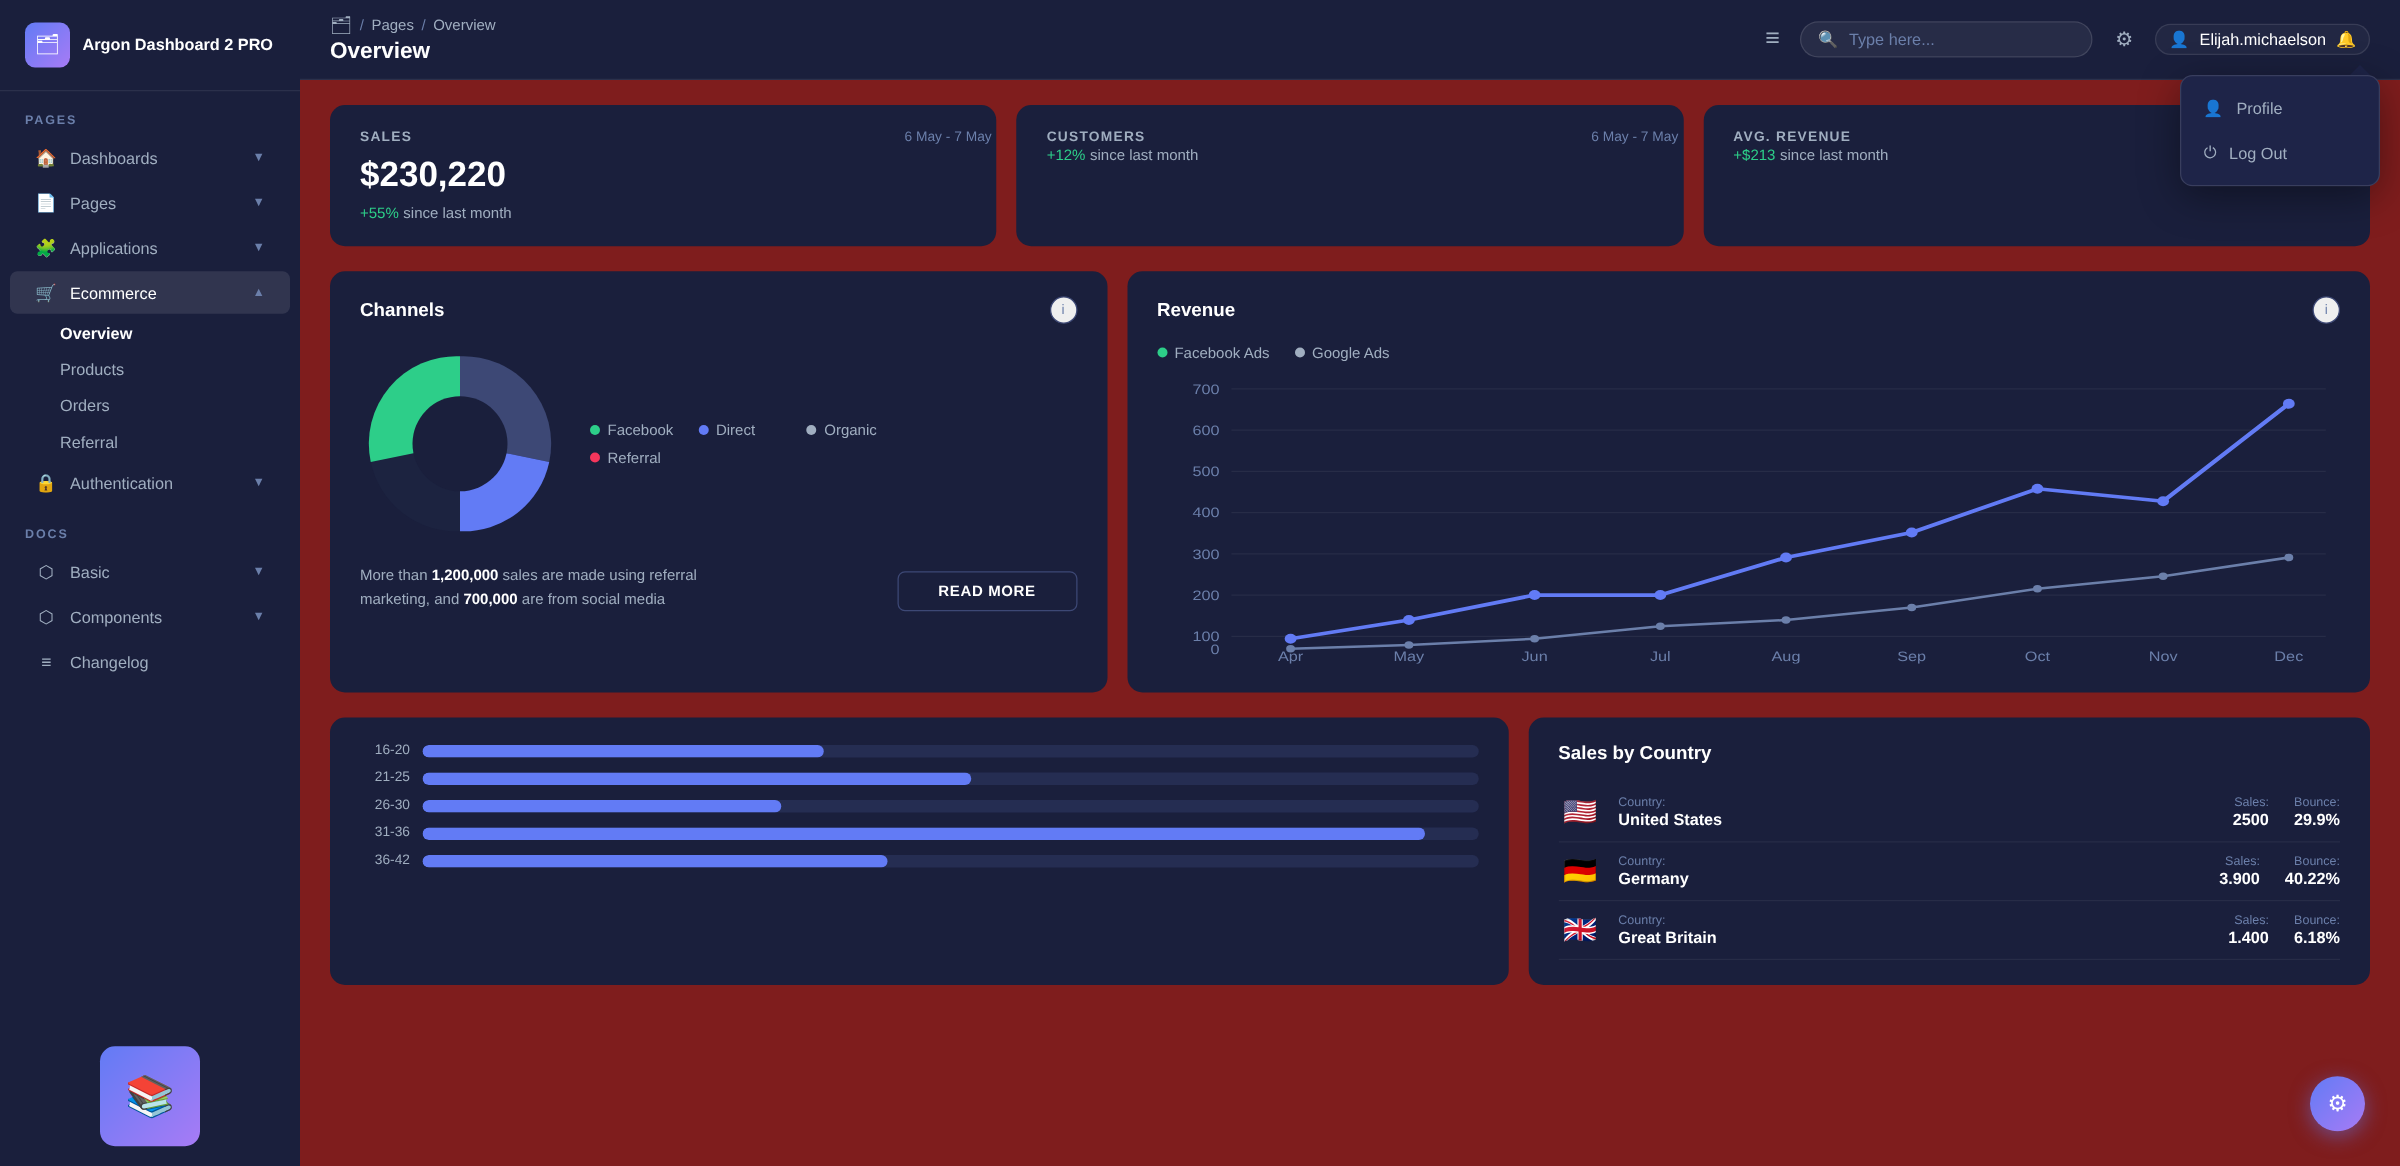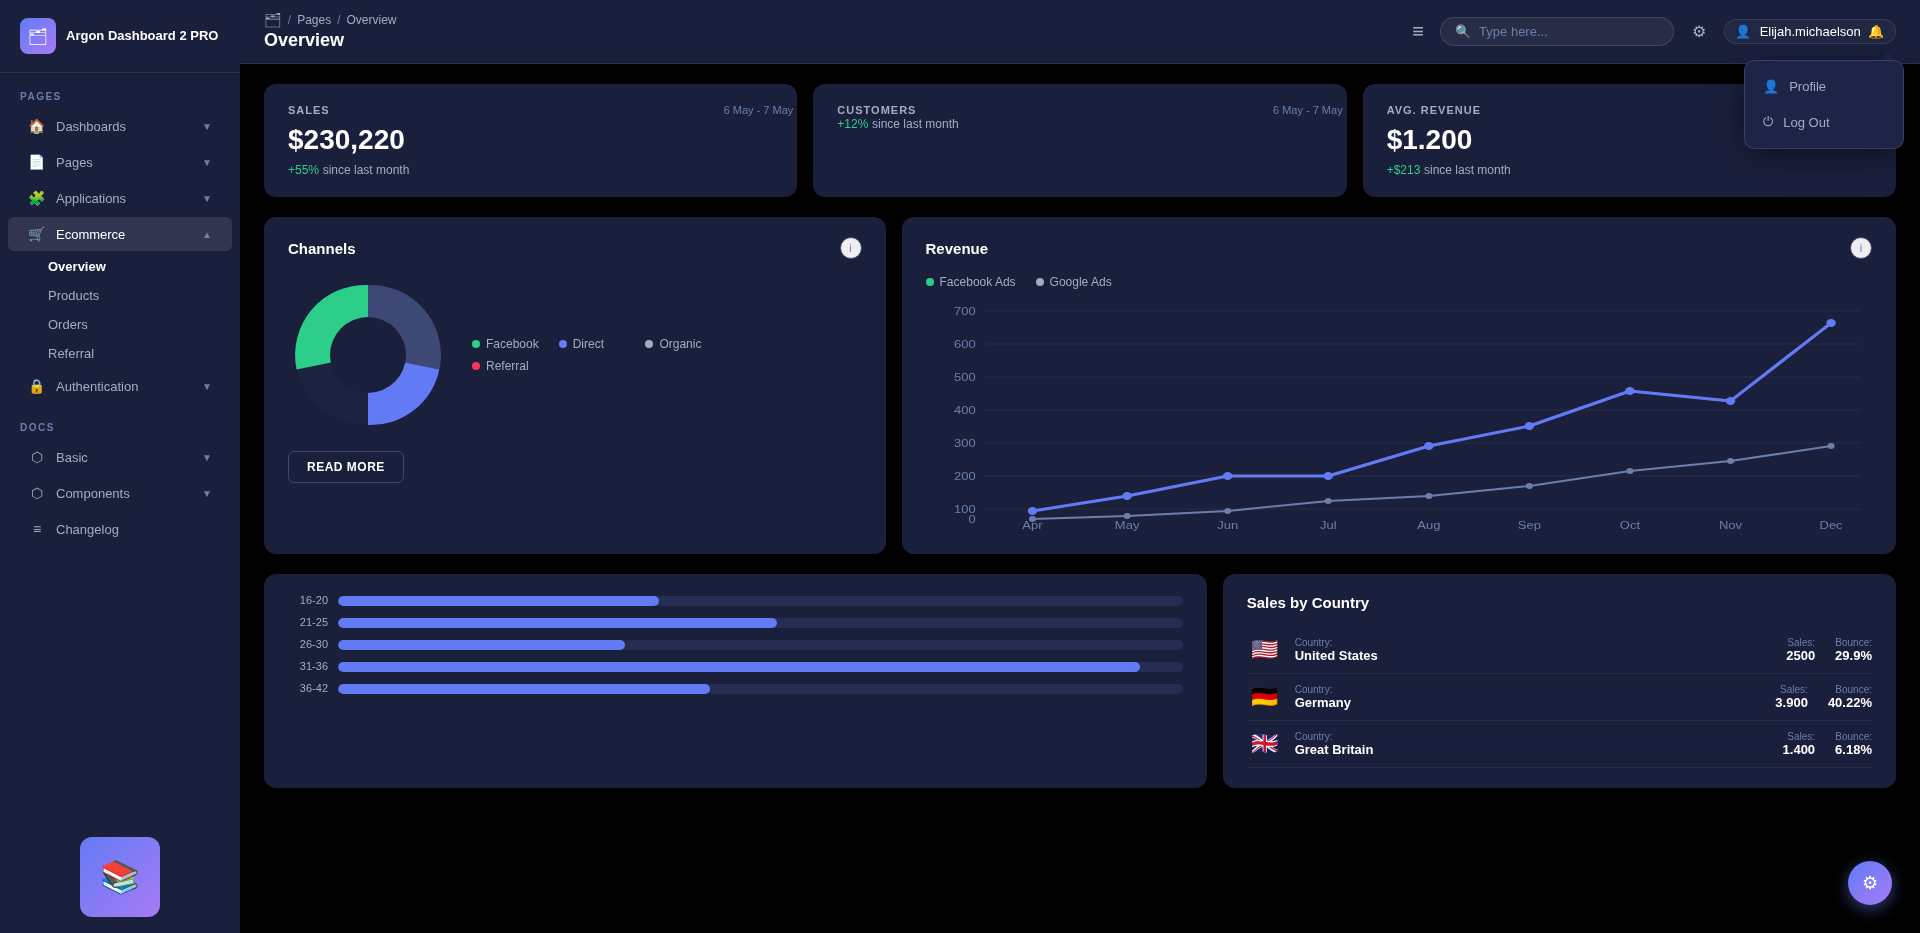--- a/index.html
+++ b/index.html
@@ -92,21 +92,21 @@
       display: flex; align-items: center; gap: 10px; padding: 10px 18px;
       color: #a0aec0; cursor: pointer; font-size: 13px;
     }
     .dropdown-arrow {
       position: absolute; top: 52px; right: 24px; width: 0; height: 0;
       border-left: 8px solid transparent; border-right: 8px solid transparent;
       border-bottom: 8px solid #1e2448;
     }
 
     
-    #content { flex: 1; overflow-y: auto; padding: 20px 24px; background: #000000; }
+    #content { flex: 1; overflow-y: auto; padding: 20px 24px; background: #7f1d1d; }
 
     
     .stat-cards { display: grid; grid-template-columns: 1fr 1fr 1fr; gap: 16px; margin-bottom: 20px; }
     .stat-card {
       background: #1a1f3c; border-radius: 12px; padding: 20px 24px; position: relative;
     }
     .stat-card-label { font-size: 11px; font-weight: 700; color: #a0aec0; text-transform: uppercase; letter-spacing: 1px; }
     .stat-card-date { font-size: 11px; color: #6b7faa; position: absolute; top: 20px; right: 4px; }
     .stat-card-value { font-size: 28px; font-weight: 700; color: #fff; margin: 8px 0 6px; }
     .stat-card-change { font-size: 12px; }
@@ -124,21 +124,21 @@
     }
 
     
     .pie-container { display: flex; align-items: center; gap: 24px; margin-bottom: 16px; }
     .pie-legend { display: grid; grid-template-columns: 1fr 1fr 1fr; gap: 8px 20px; }
     .pie-legend-item { display: flex; align-items: center; gap: 6px; font-size: 12px; color: #a0aec0; }
     .pie-dot { width: 8px; height: 8px; border-radius: 50%; }
     .chart-footer { font-size: 12px; color: #a0aec0; line-height: 1.5; display: flex; align-items: flex-end; justify-content: space-between; }
     .read-more-btn {
       background: none; border: 1px solid #3d4875; color: #fff; border-radius: 6px;
-      padding: 8px 18px; font-size: 12px; font-weight: 700; cursor: pointer; white-space: nowrap;
+      padding: 8px 32px; font-size: 12px; font-weight: 700; cursor: pointer; white-space: nowrap;
       letter-spacing: 0.5px;
     }
 
     
     .line-legend { display: flex; gap: 20px; margin-bottom: 12px; }
     .line-legend-item { display: flex; align-items: center; gap: 6px; font-size: 12px; color: #a0aec0; }
     .line-dot { width: 8px; height: 8px; border-radius: 50%; }
 
     
     .bottom-row { display: grid; grid-template-columns: 1.4fr 1fr; gap: 16px; }
@@ -302,21 +302,20 @@
 
       <div class="stat-card">
         <div class="stat-card-label">CUSTOMERS</div>
         <div class="stat-card-date">6 May - 7 May</div>
         <span class="stat-card-change positive">+12%</span>
         <span class="stat-card-change-label">since last month</span>
       </div>
 
       <div class="stat-card">
         <div class="stat-card-label">AVG. REVENUE</div>
-        <div class="stat-card-value">$1.200</div>
         <span class="stat-card-change positive">+$213</span>
         <span class="stat-card-change-label">since last month</span>
       </div>
     </div>
 
     <div class="charts-row">
 
       <div class="chart-card">
         <div class="chart-card-header">
           <span class="chart-card-title">Channels</span>
@@ -349,20 +348,23 @@
               <div class="pie-dot" style="background:#a0aec0;"></div>
               <span>Organic</span>
             </div>
             <div class="pie-legend-item">
               <div class="pie-dot" style="background:#f5365c;"></div>
               <span>Referral</span>
             </div>
           </div>
         </div>
         <div class="chart-footer">
+          <div style="max-width:280px; line-height:1.6; font-size:12px; color:#a0aec0;">
+            More than <strong style="color:#fff;">1,200,000</strong> sales are made using referral marketing, and <strong style="color:#fff;">700,000</strong> are from social media
+          </div>
           <button class="read-more-btn">READ MORE</button>
         </div>
       </div>
 
       <div class="chart-card">
         <div class="chart-card-header">
           <span class="chart-card-title">Revenue</span>
           <button class="chart-info-btn">i</button>
         </div>
         <div class="line-legend">

